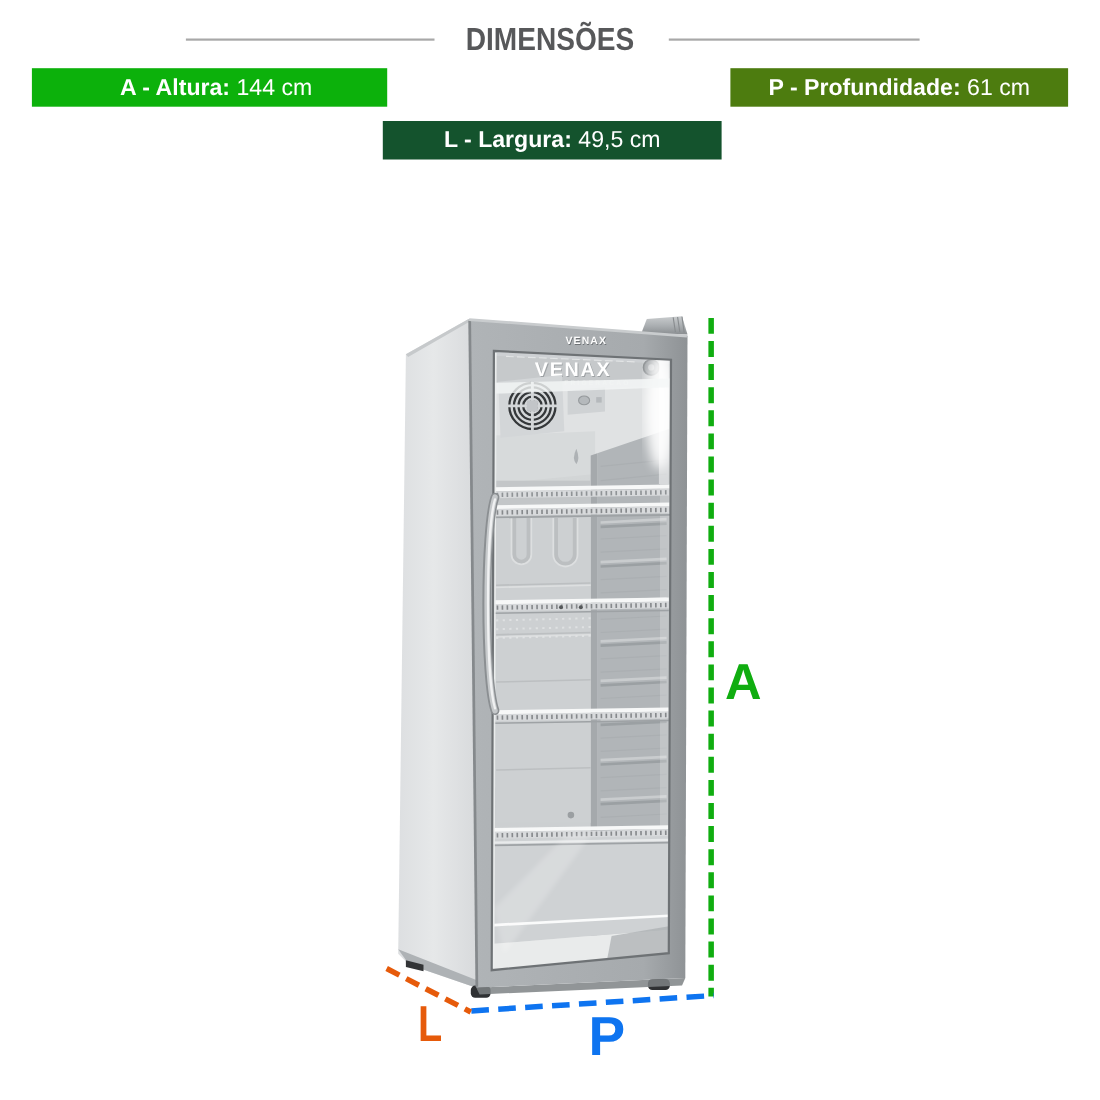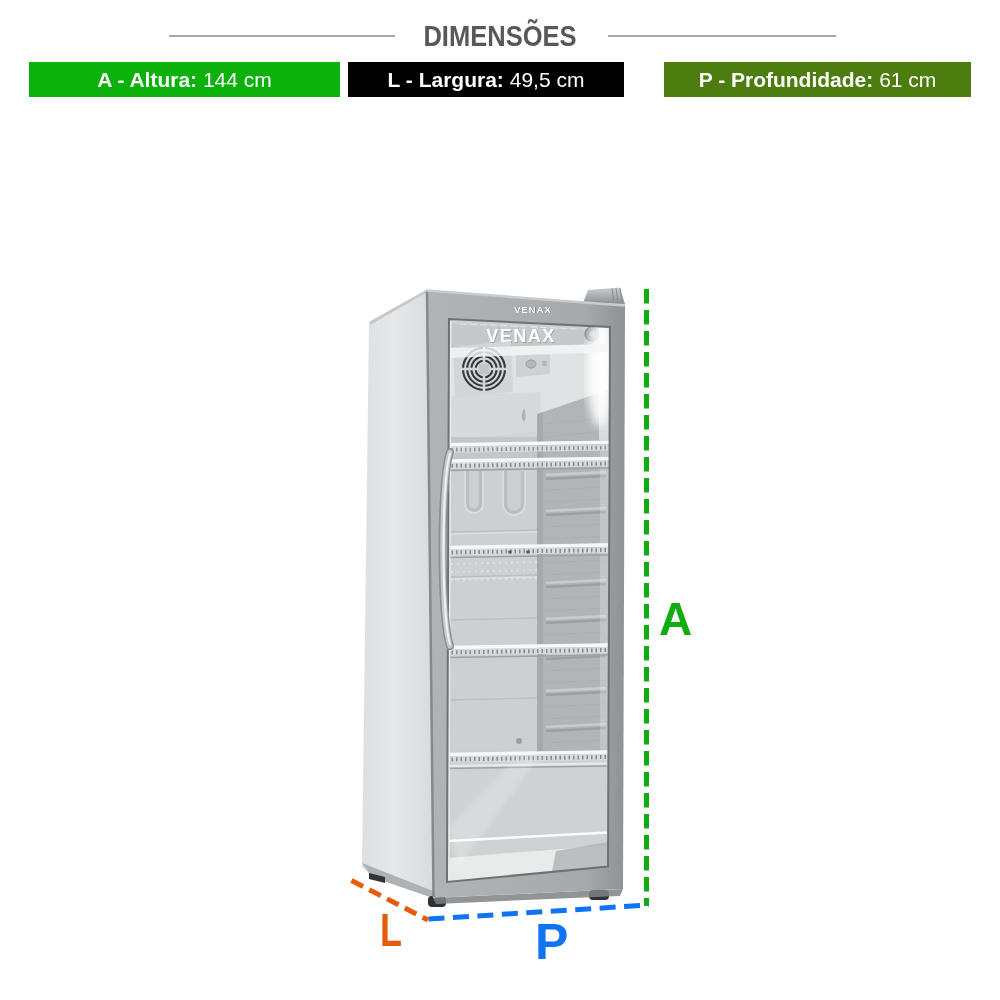--- a/index.html
+++ b/index.html
@@ -7,22 +7,22 @@
   .title{position:absolute;top:20px;left:0;width:1000px;text-align:center;font-size:29px;font-weight:bold;color:#57585A;letter-spacing:0px;transform:scaleX(0.88);transform-origin:500px 0;}
   .hline{position:absolute;top:35px;height:2px;background:#A8A8A8;}
   .bar{position:absolute;top:62px;height:35px;color:#fff;font-size:21px;display:flex;align-items:center;justify-content:center;white-space:pre;}
   .bar b{font-weight:bold;}
 </style>
 </head>
 <body>
   <div class="title">DIMENSÕES</div>
   <div class="hline" style="left:169px;width:226px;"></div>
   <div class="hline" style="left:608px;width:228px;"></div>
-  <div class="bar" style="left:29px;width:311px;background:#0CB10B;"><b>A - Altura:</b> 144 cm</div>
-  <div class="bar" style="left:348px;width:276px;background:#000000;"><b>L - Largura:</b> 49,5 cm</div>
+  <div class="bar" style="left:29px;width:311px;background:#0CB10B;padding-left:12px;"><b>A - Altura:</b> 144 cm</div>
+  <div class="bar" style="left:348px;width:308px;background:#14532d;margin-top:48px;"><b>L - Largura:</b> 49,5 cm</div>
   <div class="bar" style="left:664px;width:307px;background:#4d7c0f;"><b>P - Profundidade:</b> 61 cm</div>
 
   <svg width="1000" height="1000" viewBox="0 0 1000 1000" style="position:absolute;left:0;top:0;">
     <defs>
       <linearGradient id="sideG" x1="0" y1="0" x2="1" y2="0">
         <stop offset="0" stop-color="#DDDFE1"></stop>
         <stop offset="0.45" stop-color="#E6E8E9"></stop>
         <stop offset="1" stop-color="#D8DADC"></stop>
       </linearGradient>
       <linearGradient id="frameG" x1="0" y1="0" x2="1" y2="0">

